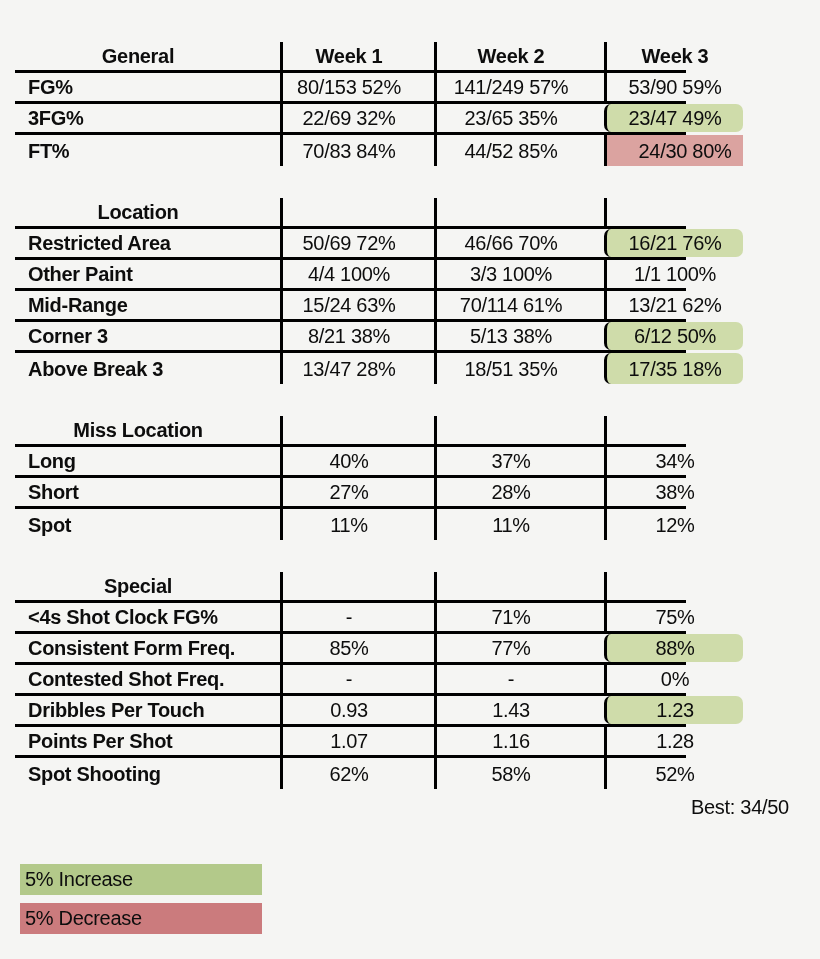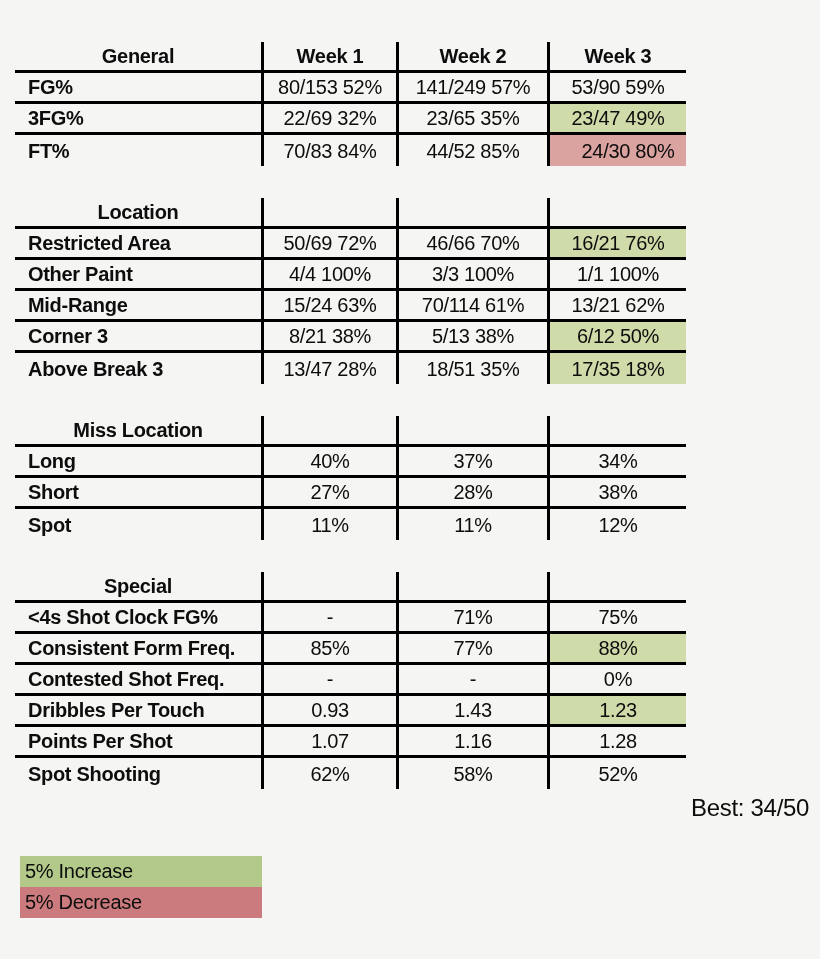--- a/index.html
+++ b/index.html
@@ -18,39 +18,40 @@
     background:var(--bg);color:var(--ink);
     font-family:"Liberation Sans", sans-serif;
     letter-spacing:-0.3px;
   }
   .table-area{position:absolute;left:15px;top:42px;width:671px;}
   .section{margin-bottom:32px;}
   .row{
     display:grid;
     grid-template-columns:246px 135px 151px 139px;
     height:31px;
+    gap:19px;
   }
   .row.bb{border-bottom:3px solid var(--line);}
   .cell{
     display:flex;align-items:center;justify-content:center;
     font-size:20px;line-height:1;overflow:hidden;white-space:nowrap;
   }
   .cell.head{font-weight:bold;}
   .cell.lbl{justify-content:flex-start;padding-left:5px;font-weight:bold;margin-left:8px;}
   .cell.vb{border-left:3px solid var(--line);}
-  .hl-green{background:var(--cell-green);}
+  .hl-green{background:var(--cell-green);border-radius:7px;}
   .hl-red{background:var(--cell-red);padding-left:20px;}
   .best-note{
     position:absolute;left:691px;top:792px;height:31px;
-    display:flex;align-items:center;font-size:24px;
+    display:flex;align-items:center;font-size:20px;
   }
   .legend{position:absolute;left:20px;top:856px;width:242px;}
   .legend-row{
     height:31px;display:flex;align-items:center;
-    padding-left:5px;font-size:20px;
+    padding-left:5px;font-size:20px;margin-top:8px;
   }
   .legend-row.green{background:var(--legend-green);}
   .legend-row.red{background:var(--legend-red);}
 </style>
 </head>
 <body>
 
 <div class="table-area">
     <div class="section">
       <div class="row bb">

